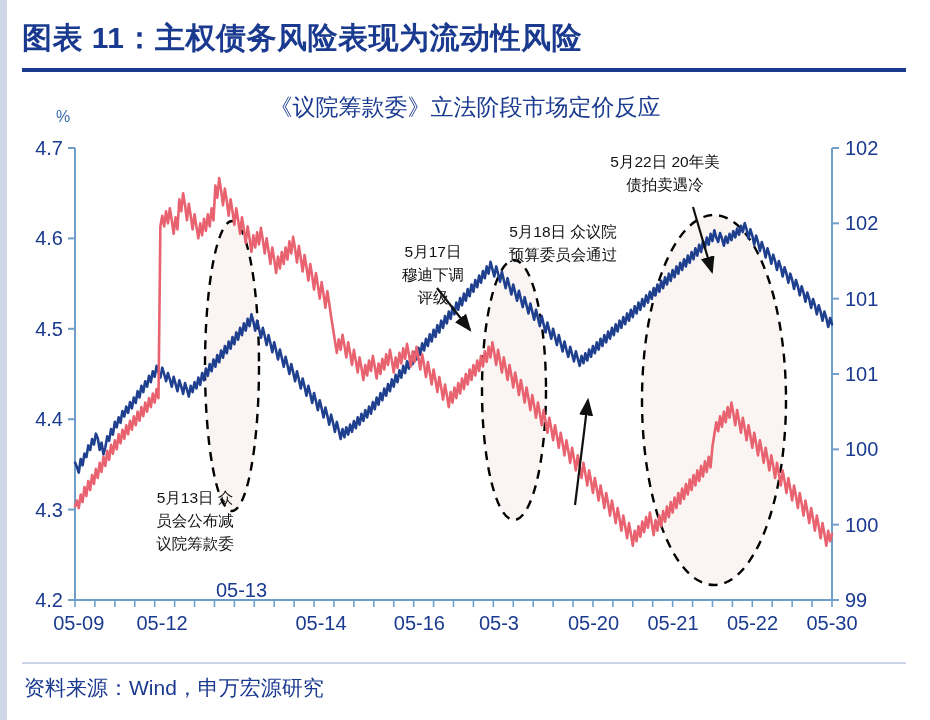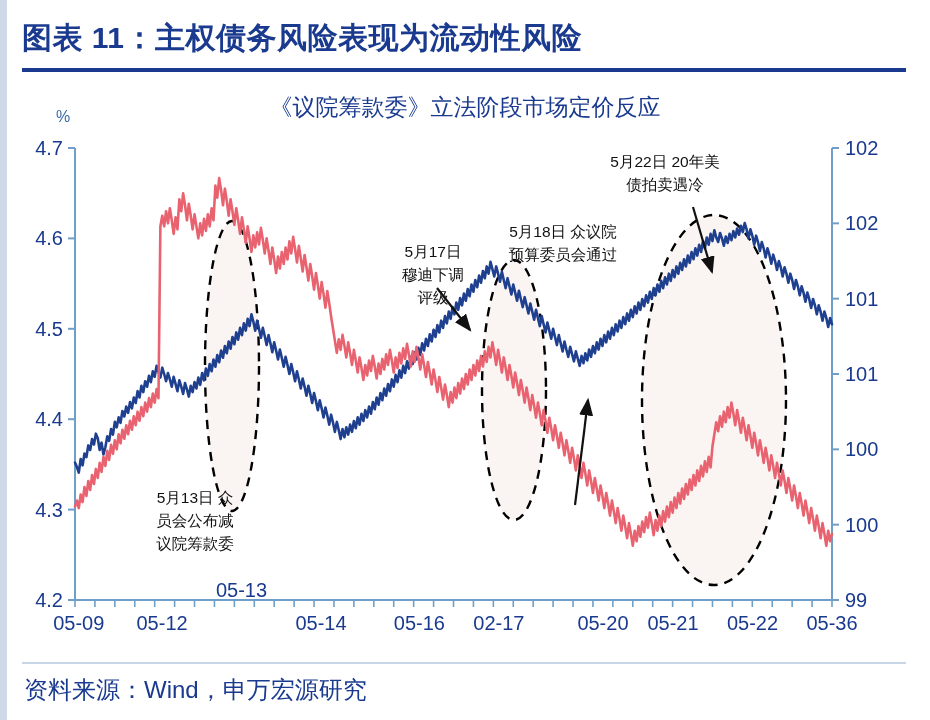--- a/index.html
+++ b/index.html
@@ -130,21 +130,21 @@
     left: 22px;
     top: 662px;
     width: 884px;
     height: 2px;
     background: #c9d6e8;
   }
   .footer-text {
     position: absolute;
     left: 24px;
     top: 674px;
-    font-size: 24px;
+    font-size: 21px;
     color: #1a3a8f;
     white-space: nowrap;
   }
 </style>
 </head>
 <body>
 
 <div id="page">
 
   <div class="edge-bar"></div>
@@ -243,25 +243,25 @@
       <div class="tick tick-y-right" style="left: 845px; top: 438.333px;">100</div>
       <div class="tick tick-y-right" style="left: 845px; top: 363px;">101</div>
       <div class="tick tick-y-right" style="left: 845px; top: 287.667px;">101</div>
       <div class="tick tick-y-right" style="left: 845px; top: 212.333px;">102</div>
       <div class="tick tick-y-right" style="left: 845px; top: 137px;">102</div>
       <div class="tick tick-x" style="left: 43.785px; top: 612px;">05-09</div>
       <div class="tick tick-x" style="left: 127.055px; top: 612px;">05-12</div>
       <div class="tick tick-x" style="left: 206.54px; top: 579px;">05-13</div>
       <div class="tick tick-x" style="left: 286.025px; top: 612px;">05-14</div>
       <div class="tick tick-x" style="left: 384.435px; top: 612px;">05-16</div>
-      <div class="tick tick-x" style="left: 463.92px; top: 612px;">02-17</div>
-      <div class="tick tick-x" style="left: 558.545px; top: 612px; text-align: right;">05-20</div>
+      <div class="tick tick-x" style="left: 463.92px; top: 612px;">05-3</div>
+      <div class="tick tick-x" style="left: 558.545px; top: 612px;">05-20</div>
       <div class="tick tick-x" style="left: 638.03px; top: 612px;">05-21</div>
       <div class="tick tick-x" style="left: 717.515px; top: 612px;">05-22</div>
-      <div class="tick tick-x" style="left: 797px; top: 612px;">05-36</div>
+      <div class="tick tick-x" style="left: 797px; top: 612px;">05-30</div>
       <div class="annot" style="left: 130px; top: 450px; width: 130px; margin-top: 36px;">
         <div>5月13日  众</div>
         <div>员会公布减</div>
         <div>议院筹款委</div>
       </div>
       <div class="annot" style="left: 378px; top: 240px; width: 110px;">
         <div>5月17日</div>
         <div>穆迪下调</div>
         <div>评级</div>
       </div>

